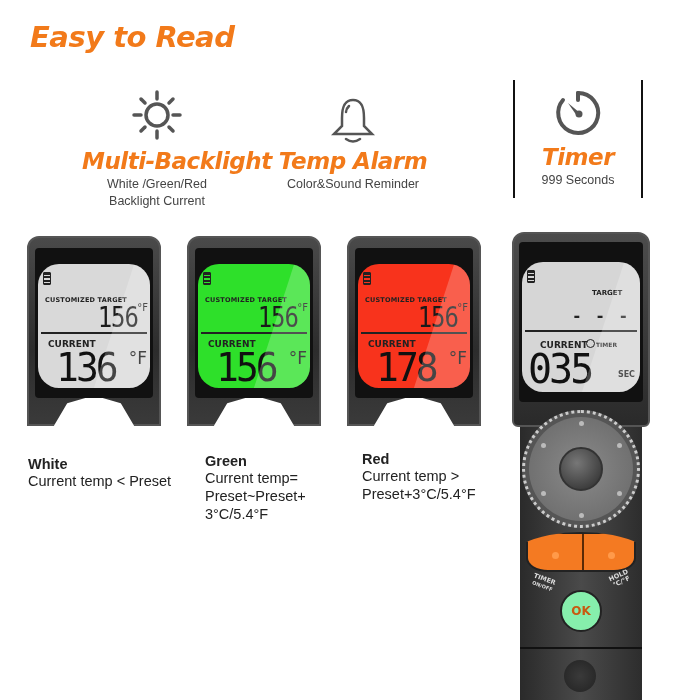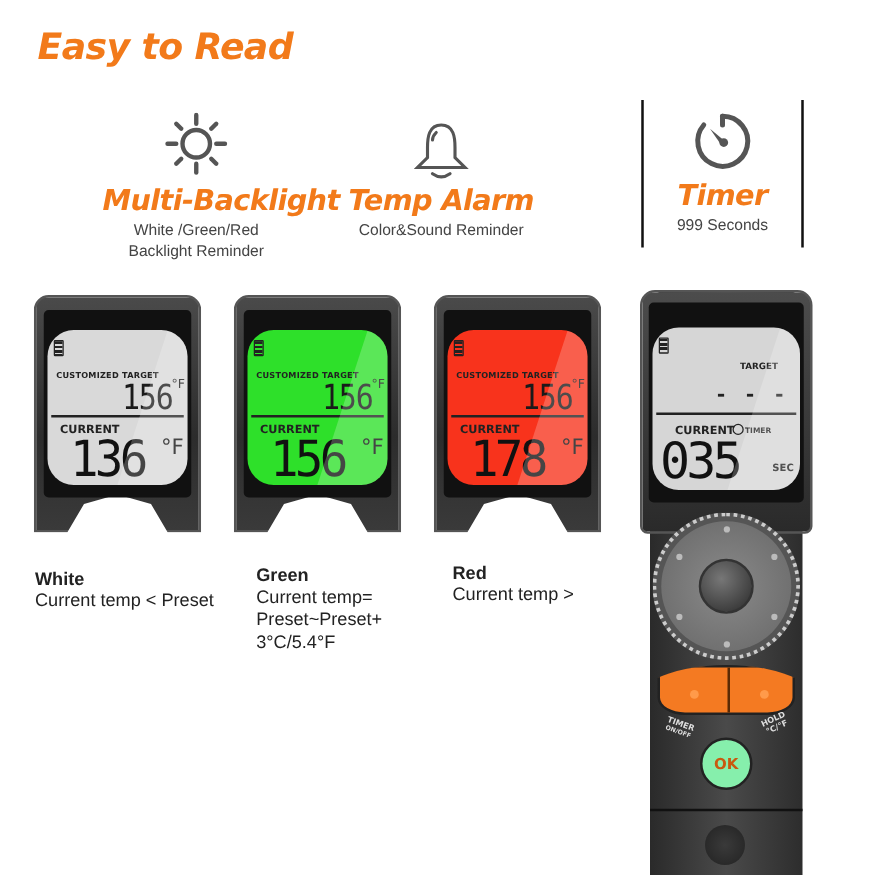--- a/index.html
+++ b/index.html
@@ -158,21 +158,21 @@
       <line x1="2" y1="25" x2="9" y2="25"></line>
         <line x1="41" y1="25" x2="48" y2="25"></line>
       <line x1="9" y1="9" x2="13" y2="13"></line>
         <line x1="37" y1="37" x2="41" y2="41"></line>
       <line x1="41" y1="9" x2="37" y2="13"></line>
         <line x1="9" y1="41" x2="13" y2="37"></line>
     </g>
   </svg>
   <div class="ftitle" style="margin-top:8px;">Multi-Backlight</div>
   <div class="fdesc" style="margin-top:2px;">White /Green/Red</div>
-  <div class="fdesc">Backlight Reminder</div>
+  <div class="fdesc">Backlight Current</div>
 </div>
 
 <div class="feature" style="left:278px; top:96px; width:150px;">
   <svg class="ficon" width="46" height="48" viewBox="0 0 46 48">
     <g stroke="#555" stroke-width="2.5" fill="none" stroke-linecap="round">
       <path d="M23 4 C13 4 12 14 12 22 L12 30 L4 38 L42 38 L34 30 L34 22 C34 14 33 4 23 4 Z"></path>
       <path d="M16 43 Q23 48 30 43"></path>
       <path d="M19 10 Q16 13 16 16"></path>
     </g>
   </svg>
@@ -247,20 +247,21 @@
 </div>
 <div class="caption" style="left:205px; top:453px;">
   <div class="cap-title">Green</div>
   <div class="cap-desc">Current temp=</div>
   <div class="cap-desc">Preset~Preset+</div>
   <div class="cap-desc">3°C/5.4°F</div>
 </div>
 <div class="caption" style="left:362px; top:451px;">
   <div class="cap-title">Red</div>
   <div class="cap-desc">Current temp &gt;</div>
+  <div class="cap-desc">Preset+3°C/5.4°F</div>
 </div>
 
 <div class="tall">
   <div class="body"></div>
   <div class="screen-shell"></div>
   <div class="bezel"></div>
   <div class="lcd">
     <div class="battery"></div>
     <div class="lbl-t">TARGET</div>
     <div class="dashes">- - -</div>

